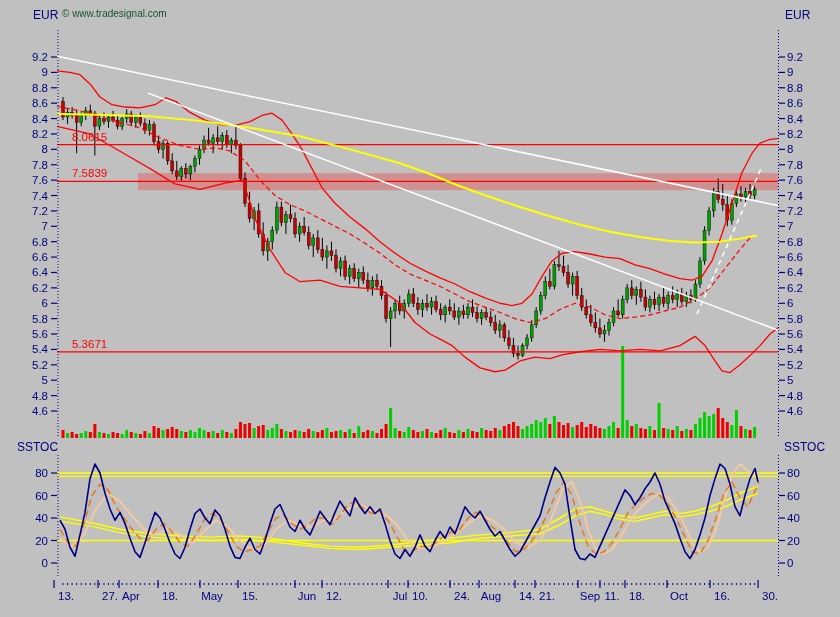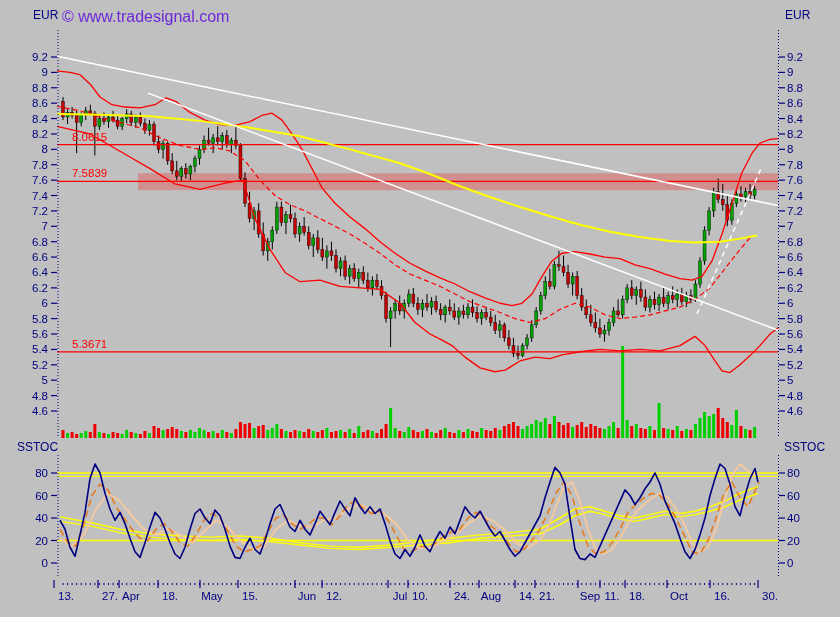--- a/index.html
+++ b/index.html
@@ -1,19 +1,19 @@
 <!DOCTYPE html>
 <html><head>
 <meta charset="utf-8">
 <style>
   html,body{margin:0;padding:0;}
   body{font-family:"Liberation Sans",sans-serif;background:#c0c0c0;}
   #screen{position:relative;width:840px;height:617px;background:#c0c0c0;overflow:hidden;}
   .hdr{position:absolute;font-size:12px;color:#000080;white-space:nowrap;}
-  .copy{position:absolute;font-size:16px;color:#6d28d9;white-space:nowrap;}
+  .copy{position:absolute;font-size:10px;color:#14532d;white-space:nowrap;}
   svg{position:absolute;left:0;top:0;}
   text{font-family:"Liberation Sans",sans-serif;}
 </style>
 </head>
 <body>
 
 <div id="screen">
   <div class="hdr" style="left:33px;top:8px;">EUR</div>
   <div class="copy" style="left:62px;top:8px;">© www.tradesignal.com</div>
   <div class="hdr" style="left:785px;top:8px;">EUR</div>

